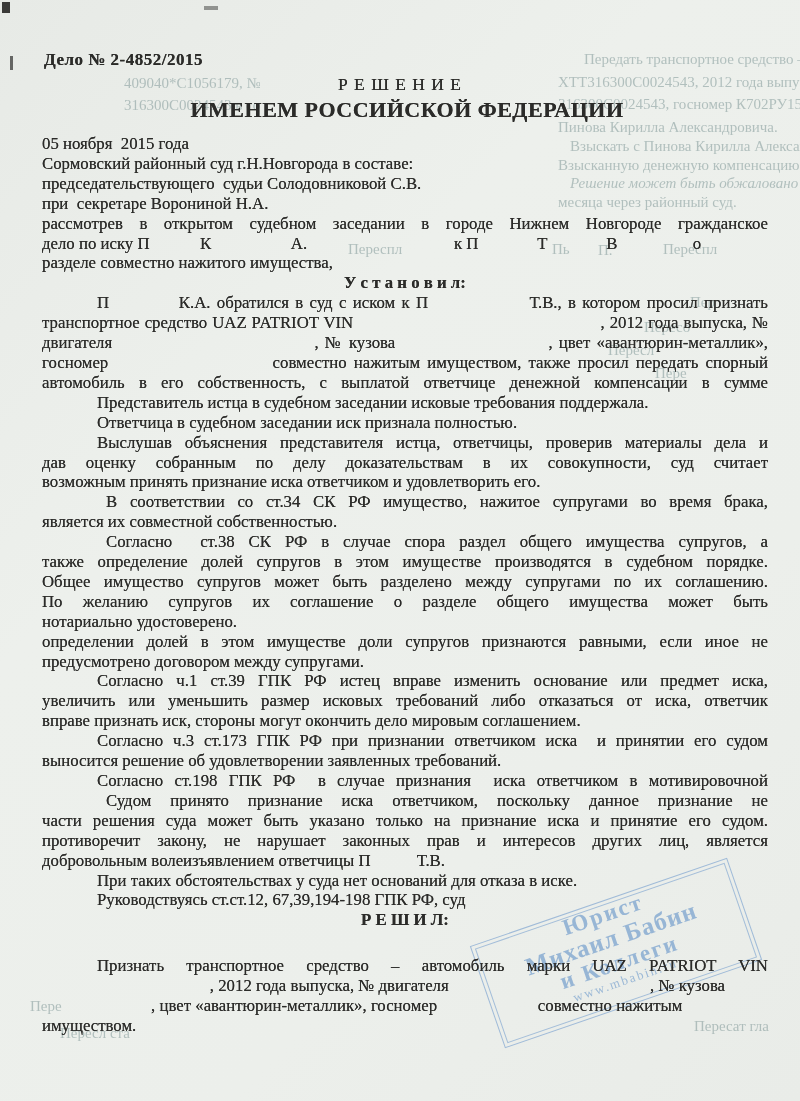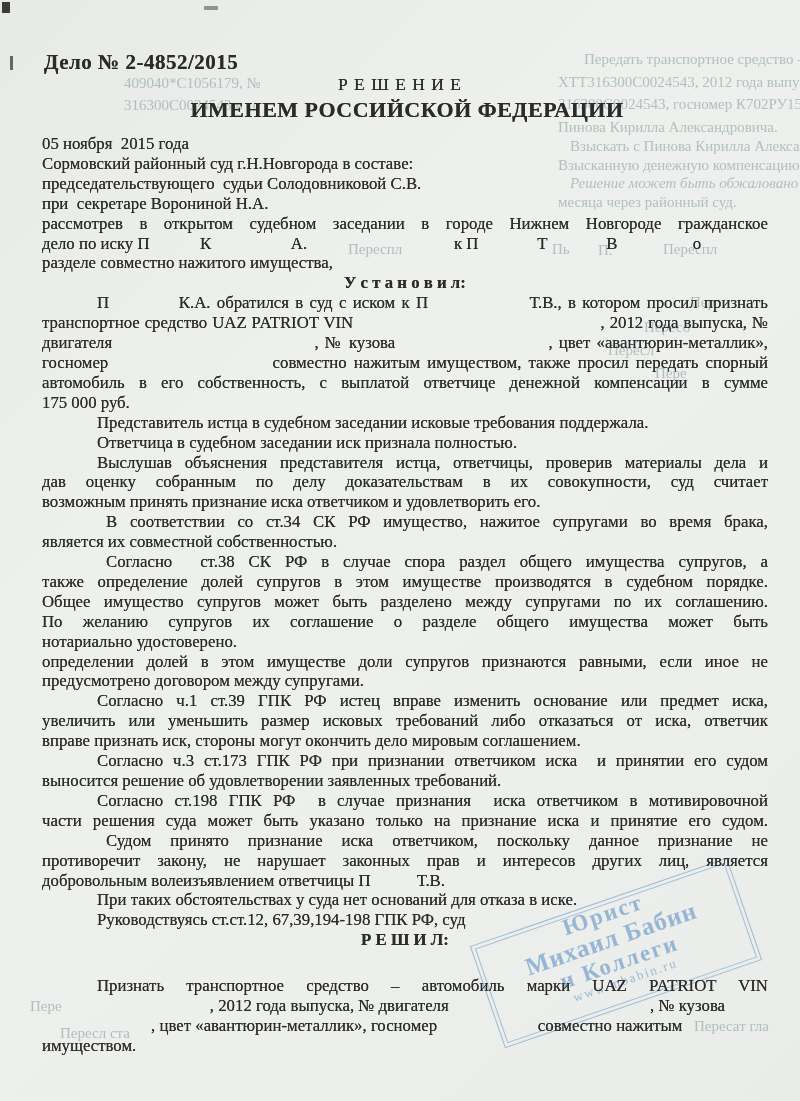--- a/index.html
+++ b/index.html
@@ -16,21 +16,21 @@
   .stamp{position:absolute;left:480px;top:899px;width:270px;height:106px;
          transform:rotate(-19deg);border:1.6px solid rgba(151,181,214,0.9);
          z-index:2;text-align:center;}
   .stamp-inner{position:absolute;inset:3px;border:1.4px solid rgba(151,181,214,0.85);}
   .stamp-l1{margin-top:1px;font-size:23px;line-height:24px;font-weight:bold;letter-spacing:2px;color:rgba(146,178,212,0.95);}
   .stamp-l2{font-size:25px;line-height:26px;font-weight:bold;letter-spacing:1px;color:rgba(146,178,212,0.95);}
   .stamp-l3{font-size:23px;line-height:24px;font-weight:bold;letter-spacing:2px;color:rgba(146,178,212,0.95);}
   .stamp-l4{font-size:13px;line-height:14px;letter-spacing:2px;color:rgba(146,178,212,0.9);}
   
   .doc{position:absolute;z-index:3;}
-  .caseno{left:44px;top:50px;font-size:21px;letter-spacing:0.5px;font-weight:600;}
+  .caseno{left:44px;top:50px;font-size:17px;letter-spacing:0.5px;font-weight:600;}
   .title1{left:0;top:74px;width:800px;text-align:center;font-size:17.5px;font-weight:normal;letter-spacing:1px;}
   .title2{left:7px;top:97px;width:800px;text-align:center;font-size:22px;font-weight:bold;letter-spacing:0.5px;}
   .body-lines{position:absolute;left:42px;top:134px;width:726px;z-index:3;}
   .ln{font-size:16.8px;line-height:19.9px;white-space:nowrap;}
   .ln.j{white-space:normal;text-align:justify;text-align-last:justify;}
   .ln.c{text-align:center;text-align-last:center;font-weight:600;white-space:normal;}
   .ln.i1{padding-left:55px;}
   .ln.i2{padding-left:64px;}
   .ln.i3{padding-left:78px;}
   .soft{text-shadow:0 0 0.5px rgba(43,43,41,0.85);}
@@ -87,43 +87,42 @@
       <div class="ln ">при&nbsp;&nbsp;секретаре Ворониной Н.А.</div>
       <div class="ln j">рассмотрев в открытом судебном заседании в городе Нижнем Новгороде гражданское</div>
       <div class="ln ">дело по иску П&nbsp;&nbsp;&nbsp;&nbsp;&nbsp;&nbsp;&nbsp;&nbsp;&nbsp;&nbsp;&nbsp;&nbsp;К&nbsp;&nbsp;&nbsp;&nbsp;&nbsp;&nbsp;&nbsp;&nbsp;&nbsp;&nbsp;&nbsp;&nbsp;&nbsp;&nbsp;&nbsp;&nbsp;&nbsp;&nbsp;&nbsp;А.&nbsp;&nbsp;&nbsp;&nbsp;&nbsp;&nbsp;&nbsp;&nbsp;&nbsp;&nbsp;&nbsp;&nbsp;&nbsp;&nbsp;&nbsp;&nbsp;&nbsp;&nbsp;&nbsp;&nbsp;&nbsp;&nbsp;&nbsp;&nbsp;&nbsp;&nbsp;&nbsp;&nbsp;&nbsp;&nbsp;&nbsp;&nbsp;&nbsp;&nbsp;&nbsp;к П&nbsp;&nbsp;&nbsp;&nbsp;&nbsp;&nbsp;&nbsp;&nbsp;&nbsp;&nbsp;&nbsp;&nbsp;&nbsp;&nbsp;Т&nbsp;&nbsp;&nbsp;&nbsp;&nbsp;&nbsp;&nbsp;&nbsp;&nbsp;&nbsp;&nbsp;&nbsp;&nbsp;&nbsp;В&nbsp;&nbsp;&nbsp;&nbsp;&nbsp;&nbsp;&nbsp;&nbsp;&nbsp;&nbsp;&nbsp;&nbsp;&nbsp;&nbsp;&nbsp;&nbsp;&nbsp;&nbsp;о</div>
       <div class="ln ">разделе совместно нажитого имущества,</div>
       <div class="ln c">У с т а н о в и л:</div>
       <div class="ln j i1">П&nbsp;&nbsp;&nbsp;&nbsp;&nbsp;&nbsp;&nbsp;&nbsp;&nbsp;&nbsp;&nbsp;К.А. обратился в суд с иском к П&nbsp;&nbsp;&nbsp;&nbsp;&nbsp;&nbsp;&nbsp;&nbsp;&nbsp;&nbsp;&nbsp;&nbsp;&nbsp;&nbsp;&nbsp;&nbsp;Т.В., в котором просил признать</div>
       <div class="ln j">транспортное средство UAZ PATRIOT VIN&nbsp;&nbsp;&nbsp;&nbsp;&nbsp;&nbsp;&nbsp;&nbsp;&nbsp;&nbsp;&nbsp;&nbsp;&nbsp;&nbsp;&nbsp;&nbsp;&nbsp;&nbsp;&nbsp;&nbsp;&nbsp;&nbsp;&nbsp;&nbsp;&nbsp;&nbsp;&nbsp;&nbsp;&nbsp;&nbsp;&nbsp;&nbsp;&nbsp;&nbsp;&nbsp;&nbsp;&nbsp;&nbsp;&nbsp;&nbsp;&nbsp;&nbsp;&nbsp;&nbsp;&nbsp;&nbsp;&nbsp;&nbsp;&nbsp;&nbsp;, 2012 года выпуска, №</div>
       <div class="ln j">двигателя&nbsp;&nbsp;&nbsp;&nbsp;&nbsp;&nbsp;&nbsp;&nbsp;&nbsp;&nbsp;&nbsp;&nbsp;&nbsp;&nbsp;&nbsp;&nbsp;&nbsp;&nbsp;&nbsp;&nbsp;&nbsp;&nbsp;&nbsp;&nbsp;&nbsp;&nbsp;&nbsp;&nbsp;&nbsp;&nbsp;&nbsp;&nbsp;&nbsp;, № кузова&nbsp;&nbsp;&nbsp;&nbsp;&nbsp;&nbsp;&nbsp;&nbsp;&nbsp;&nbsp;&nbsp;&nbsp;&nbsp;&nbsp;&nbsp;&nbsp;&nbsp;&nbsp;&nbsp;&nbsp;&nbsp;&nbsp;&nbsp;&nbsp;&nbsp;, цвет «авантюрин-металлик»,</div>
       <div class="ln j">госномер&nbsp;&nbsp;&nbsp;&nbsp;&nbsp;&nbsp;&nbsp;&nbsp;&nbsp;&nbsp;&nbsp;&nbsp;&nbsp;&nbsp;&nbsp;&nbsp;&nbsp;&nbsp;&nbsp;&nbsp;&nbsp;&nbsp;&nbsp;совместно нажитым имуществом, также просил передать спорный</div>
       <div class="ln j">автомобиль в его собственность, с выплатой ответчице денежной компенсации в сумме</div>
-      <div class="ln ">175 000 руб.</div>
       <div class="ln i1">Представитель истца в судебном заседании исковые требования поддержала.</div>
       <div class="ln i1">Ответчица в судебном заседании иск признала полностью.</div>
       <div class="ln j i1">Выслушав объяснения представителя истца, ответчицы, проверив материалы дела и</div>
       <div class="ln j">дав оценку собранным по делу доказательствам в их совокупности, суд считает</div>
       <div class="ln ">возможным принять признание иска ответчиком и удовлетворить его.</div>
       <div class="ln j i2">В соответствии со ст.34 СК РФ имущество, нажитое супругами во время брака,</div>
       <div class="ln ">является их совместной собственностью.</div>
       <div class="ln j i2">Согласно&nbsp; ст.38 СК РФ в случае спора раздел общего имущества супругов, а</div>
       <div class="ln j">также определение долей супругов в этом имуществе производятся в судебном порядке.</div>
       <div class="ln j">Общее имущество супругов может быть разделено между супругами по их соглашению.</div>
       <div class="ln j">По желанию супругов их соглашение о разделе общего имущества может быть</div>
       <div class="ln ">нотариально удостоверено.</div>
       <div class="ln j">определении долей в этом имуществе доли супругов признаются равными, если иное не</div>
       <div class="ln ">предусмотрено договором между супругами.</div>
       <div class="ln j i1">Согласно ч.1 ст.39 ГПК РФ истец вправе изменить основание или предмет иска,</div>
       <div class="ln j">увеличить или уменьшить размер исковых требований либо отказаться от иска, ответчик</div>
       <div class="ln ">вправе признать иск, стороны могут окончить дело мировым соглашением.</div>
       <div class="ln j i1">Согласно ч.3 ст.173 ГПК РФ при признании ответчиком иска&nbsp; и принятии его судом</div>
       <div class="ln ">выносится решение об удовлетворении заявленных требований.</div>
       <div class="ln j i1">Согласно ст.198 ГПК РФ&nbsp; в случае признания&nbsp; иска ответчиком в мотивировочной</div>
+      <div class="ln j i2">Судом принято признание иска ответчиком, поскольку данное признание не</div>
       <div class="ln j">части решения суда может быть указано только на признание иска и принятие его судом.</div>
-      <div class="ln j i2">Судом принято признание иска ответчиком, поскольку данное признание не</div>
       <div class="ln j">противоречит закону, не нарушает законных прав и интересов других лиц, является</div>
       <div class="ln ">добровольным волеизъявлением ответчицы П&nbsp;&nbsp;&nbsp;&nbsp;&nbsp;&nbsp;&nbsp;&nbsp;&nbsp;&nbsp;&nbsp;Т.В.</div>
       <div class="ln i1">При таких обстоятельствах у суда нет оснований для отказа в иске.</div>
       <div class="ln i1" style="margin-top: 0;">Руководствуясь ст.ст.12, 67,39,194-198 ГПК РФ, суд</div>
       <div class="ln c">Р Е Ш И Л:</div>
       <div class="ln j i1" style="margin-top: 26px;">Признать транспортное средство – автомобиль марки UAZ PATRIOT VIN</div>
       <div class="ln ">&nbsp;&nbsp;&nbsp;&nbsp;&nbsp;&nbsp;&nbsp;&nbsp;&nbsp;&nbsp;&nbsp;&nbsp;&nbsp;&nbsp;&nbsp;&nbsp;&nbsp;&nbsp;&nbsp;&nbsp;&nbsp;&nbsp;&nbsp;&nbsp;&nbsp;&nbsp;&nbsp;&nbsp;&nbsp;&nbsp;&nbsp;&nbsp;&nbsp;&nbsp;&nbsp;&nbsp;&nbsp;&nbsp;&nbsp;&nbsp;, 2012 года выпуска, № двигателя&nbsp;&nbsp;&nbsp;&nbsp;&nbsp;&nbsp;&nbsp;&nbsp;&nbsp;&nbsp;&nbsp;&nbsp;&nbsp;&nbsp;&nbsp;&nbsp;&nbsp;&nbsp;&nbsp;&nbsp;&nbsp;&nbsp;&nbsp;&nbsp;&nbsp;&nbsp;&nbsp;&nbsp;&nbsp;&nbsp;&nbsp;&nbsp;&nbsp;&nbsp;&nbsp;&nbsp;&nbsp;&nbsp;&nbsp;&nbsp;&nbsp;&nbsp;&nbsp;&nbsp;&nbsp;&nbsp;&nbsp;&nbsp;, № кузова</div>
       <div class="ln ">&nbsp;&nbsp;&nbsp;&nbsp;&nbsp;&nbsp;&nbsp;&nbsp;&nbsp;&nbsp;&nbsp;&nbsp;&nbsp;&nbsp;&nbsp;&nbsp;&nbsp;&nbsp;&nbsp;&nbsp;&nbsp;&nbsp;&nbsp;&nbsp;&nbsp;&nbsp;, цвет «авантюрин-металлик», госномер&nbsp;&nbsp;&nbsp;&nbsp;&nbsp;&nbsp;&nbsp;&nbsp;&nbsp;&nbsp;&nbsp;&nbsp;&nbsp;&nbsp;&nbsp;&nbsp;&nbsp;&nbsp;&nbsp;&nbsp;&nbsp;&nbsp;&nbsp;&nbsp;совместно нажитым</div>
       <div class="ln ">имуществом.</div>
     </div>

